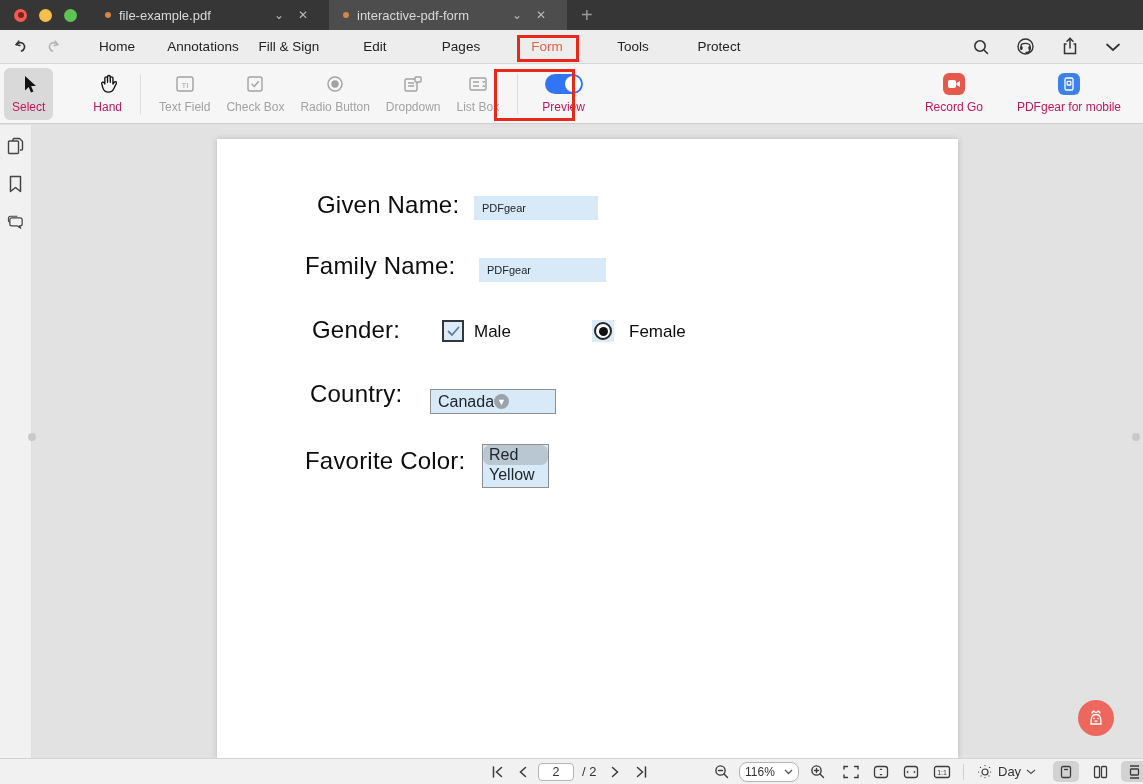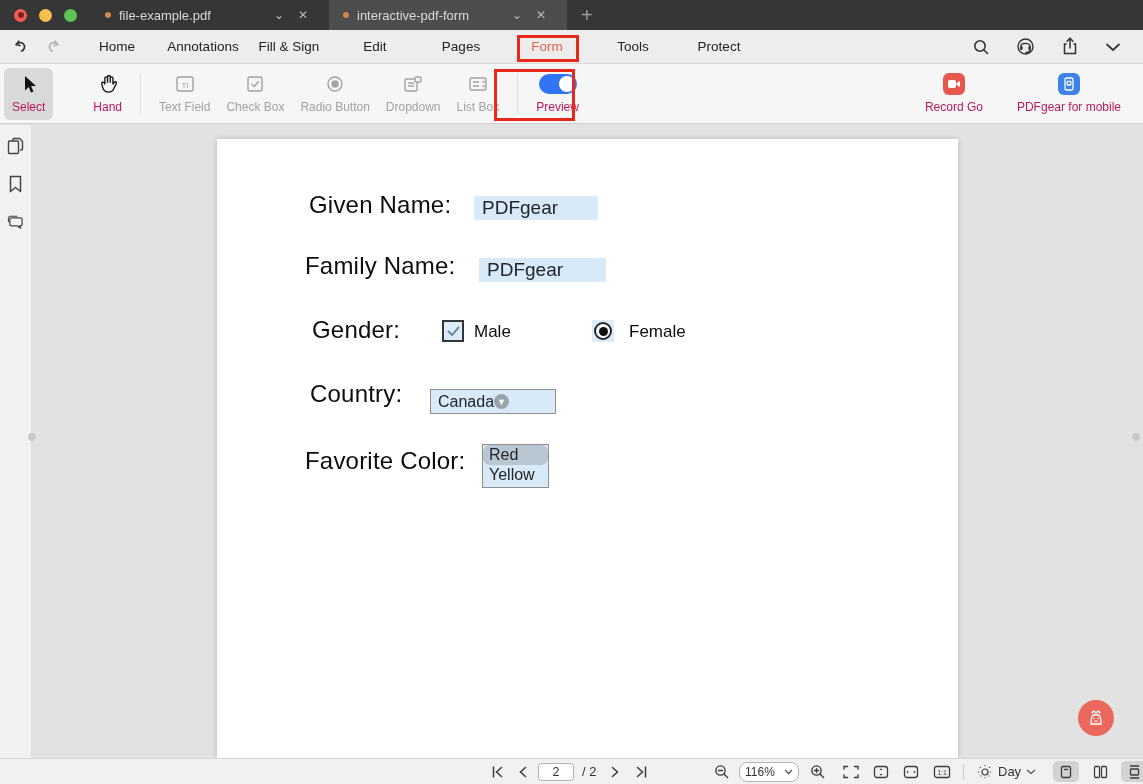--- a/index.html
+++ b/index.html
@@ -54,21 +54,21 @@
   .side-strip { position:absolute; left:0; top:125px; width:32px; height:633px; background:#f1f1f1; border-right:1px solid #dedede; display:flex; flex-direction:column; align-items:center; gap:20px; padding-top:12px; }
   .side-ic { width:18px; height:18px; display:flex; align-items:center; justify-content:center; }
   .edge-dot { position:absolute; width:8px; height:8px; border-radius:50%; background:#c9c9c9; z-index:5; }
 
   
   .doc-area { position:absolute; left:33px; top:125px; width:1110px; height:633px; background:#e2e2e2; }
   .pdf-page { position:absolute; left:184px; top:14px; width:741px; height:619px; background:#fff; box-shadow:0 0 6px rgba(0,0,0,.18); }
 
   
   .flabel { position:absolute; font-size:24px; color:#0d0d0d; letter-spacing:.2px; }
-  .tfield { position:absolute; background:#d8e9f8; font-size:19px; color:#20262b; display:flex; align-items:center; padding-left:8px; }
+  .tfield { position:absolute; background:#d8e9f8; font-size:11px; color:#20262b; display:flex; align-items:center; padding-left:8px; }
   .cbox { position:absolute; width:22px; height:22px; background:#dcebf8; border:2px solid #33373b; display:flex; align-items:center; justify-content:center; }
   .ropt { position:absolute; width:22px; height:22px; background:#dcebf8; display:flex; align-items:center; justify-content:center; }
   .radio-outer { width:18px; height:18px; border-radius:50%; border:2px solid #23272b; background:#fff; display:flex; align-items:center; justify-content:center; }
   .radio-inner { width:9px; height:9px; border-radius:50%; background:#111; }
   .opt-label { position:absolute; font-size:17px; color:#0d0d0d; }
   .ddown { position:absolute; background:#d8e9f8; border:1px solid #8f8f8f; display:flex; align-items:center; padding:0 5px 0 7px; font-size:16px; color:#20262b; }
   .dd-btn { width:15px; height:15px; border-radius:50%; background:#9aa3ab; color:#fff; font-size:9px; display:flex; align-items:center; justify-content:center; }
   .lbox { position:absolute; background:#d8e9f8; border:1px solid #8f8f8f; font-size:16px; color:#20262b; }
   .lbox .row { height:20px; line-height:20px; padding-left:6px; }
   .lbox .row.sel { background:#b9c7d2;border-radius:7px; }
@@ -230,21 +230,21 @@
     <span class="ticon">
       <svg width="20" height="18" viewBox="0 0 20 18" fill="none" stroke="#a2a2a2" stroke-width="1.4">
         <rect x="2" y="3" width="16" height="12" rx="1.5"></rect>
         <path d="M5 7 H11 M5 11 H11"></path>
         <path d="M14.5 6.2 L15.8 7.5 L17.1 6.2 M14.5 11.8 L15.8 10.5 L17.1 11.8" stroke-width="1.1"></path>
       </svg>
     </span>
     <span>List Box</span>
   </div>
   <div class="tb-sep"></div>
-  <div class="tool" style="">
+  <div class="tool" style="margin-left:6px;">
     <span class="ticon">
       <span class="toggle">
           <span class="knob"></span>
         </span>
     </span>
     <span>Preview</span>
   </div>
 
   <div class="toolbar-right">
     <div class="tool">
@@ -290,21 +290,21 @@
       <path d="M3 8.5 C1.8 8.2 1.5 7.4 1.5 6.5 V4 A2 2 0 0 1 3.5 2 H11" stroke-width="1.1"></path>
     </svg>
   </span>
 </div>
 <span class="edge-dot" style="left:28px; top:433px;"></span>
 <span class="edge-dot" style="left:1132px; top:433px;"></span>
 
 <div class="doc-area">
   <div class="pdf-page">
 
-    <div class="flabel" style="left:92px; top:52px;">Given Name:</div>
+    <div class="flabel" style="left:100px; top:52px;">Given Name:</div>
     <div class="tfield" style="left:257px; top:57px; width:124px; height:24px;">PDFgear</div>
 
     <div class="flabel" style="left:88px; top:113px;">Family Name:</div>
     <div class="tfield" style="left:262px; top:119px; width:127px; height:24px;">PDFgear</div>
 
     <div class="flabel" style="left:95px; top:177px;">Gender:</div>
     <div class="cbox" style="left:225px; top:181px;">
       <svg width="13" height="11" viewBox="0 0 13 11" fill="none" stroke="#5f7d96" stroke-width="1.8" stroke-linecap="round">
         <path d="M1.5 5.5 L5 9 L11.5 1.5"></path>
       </svg>

